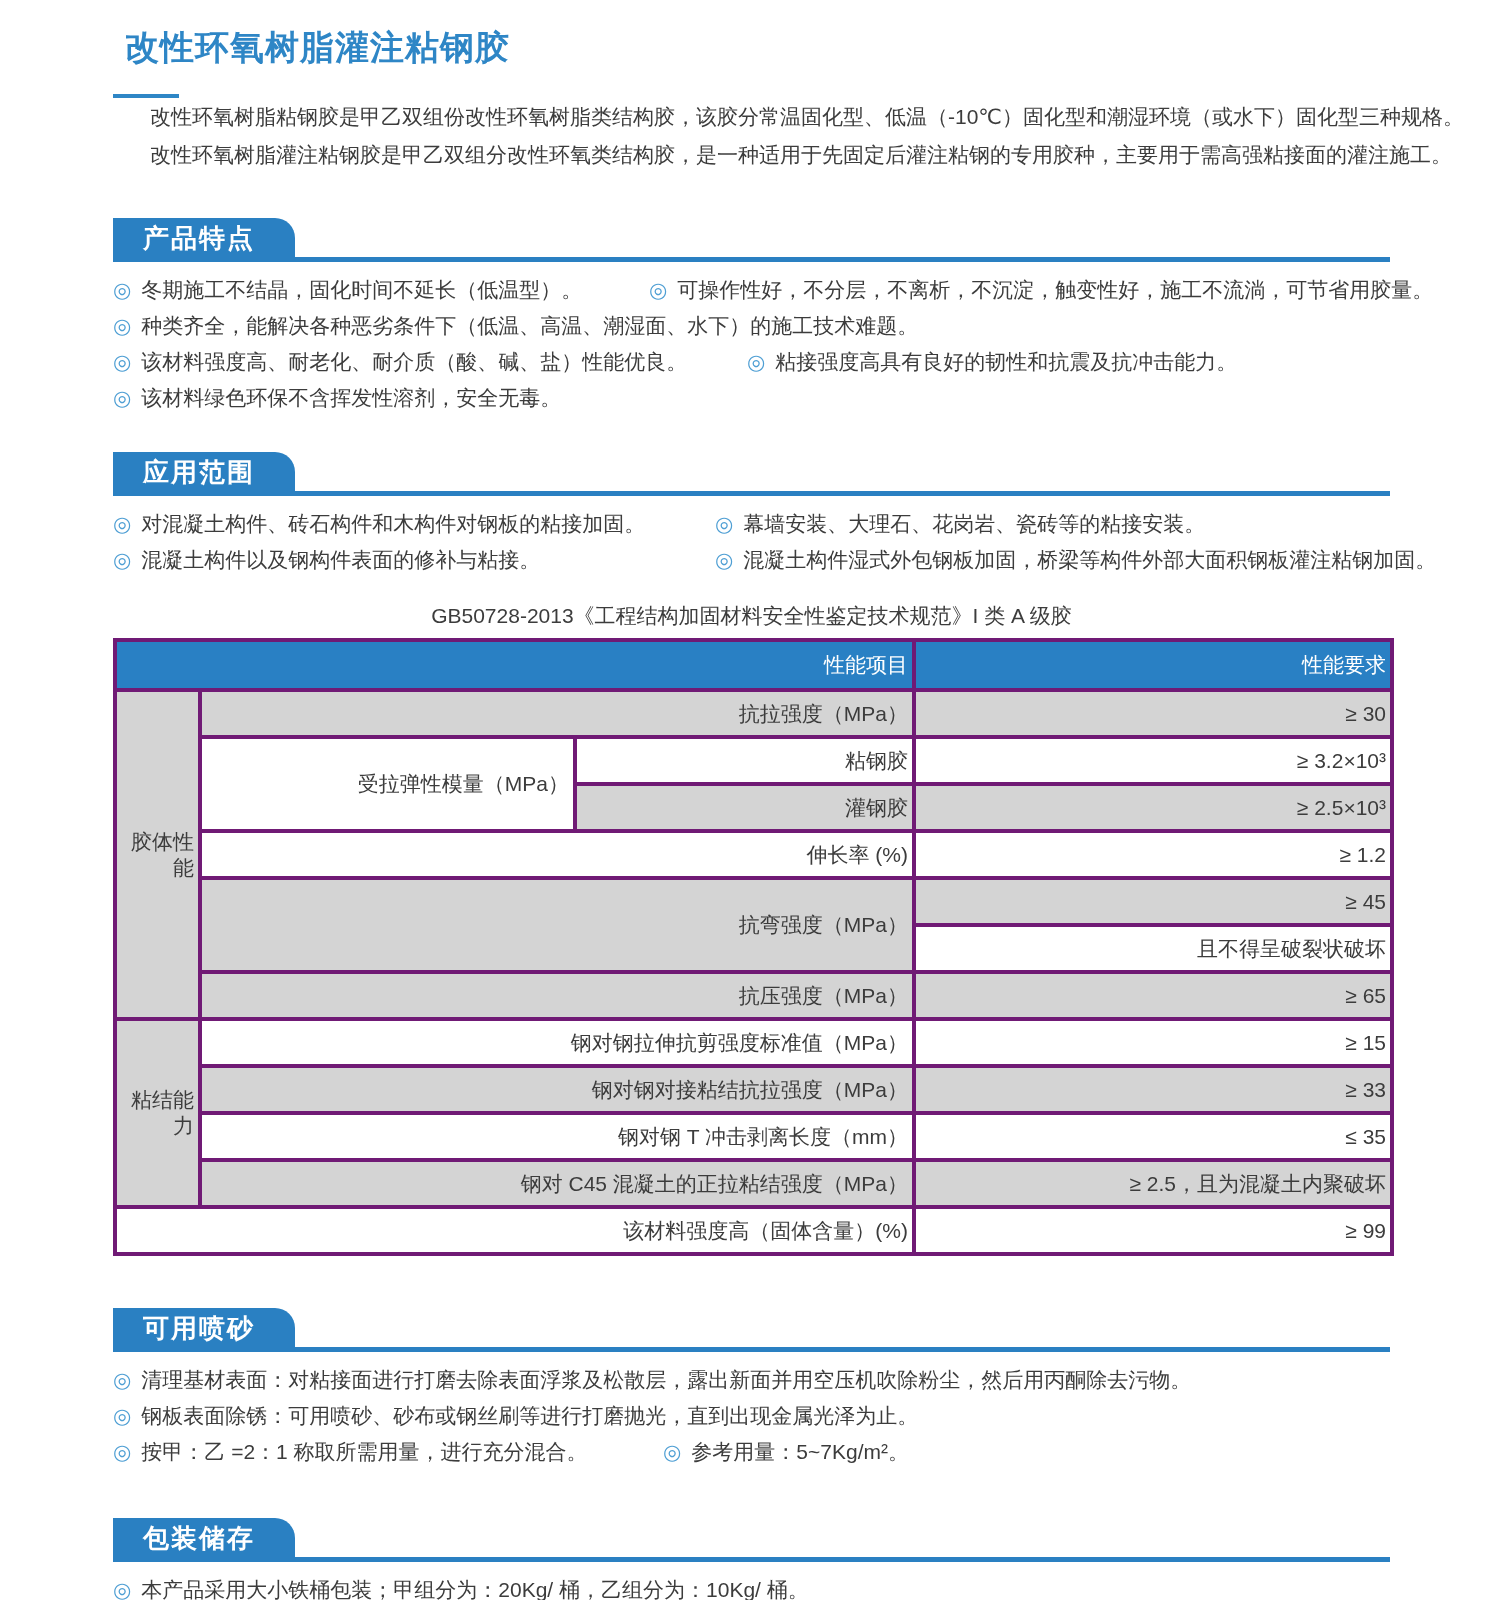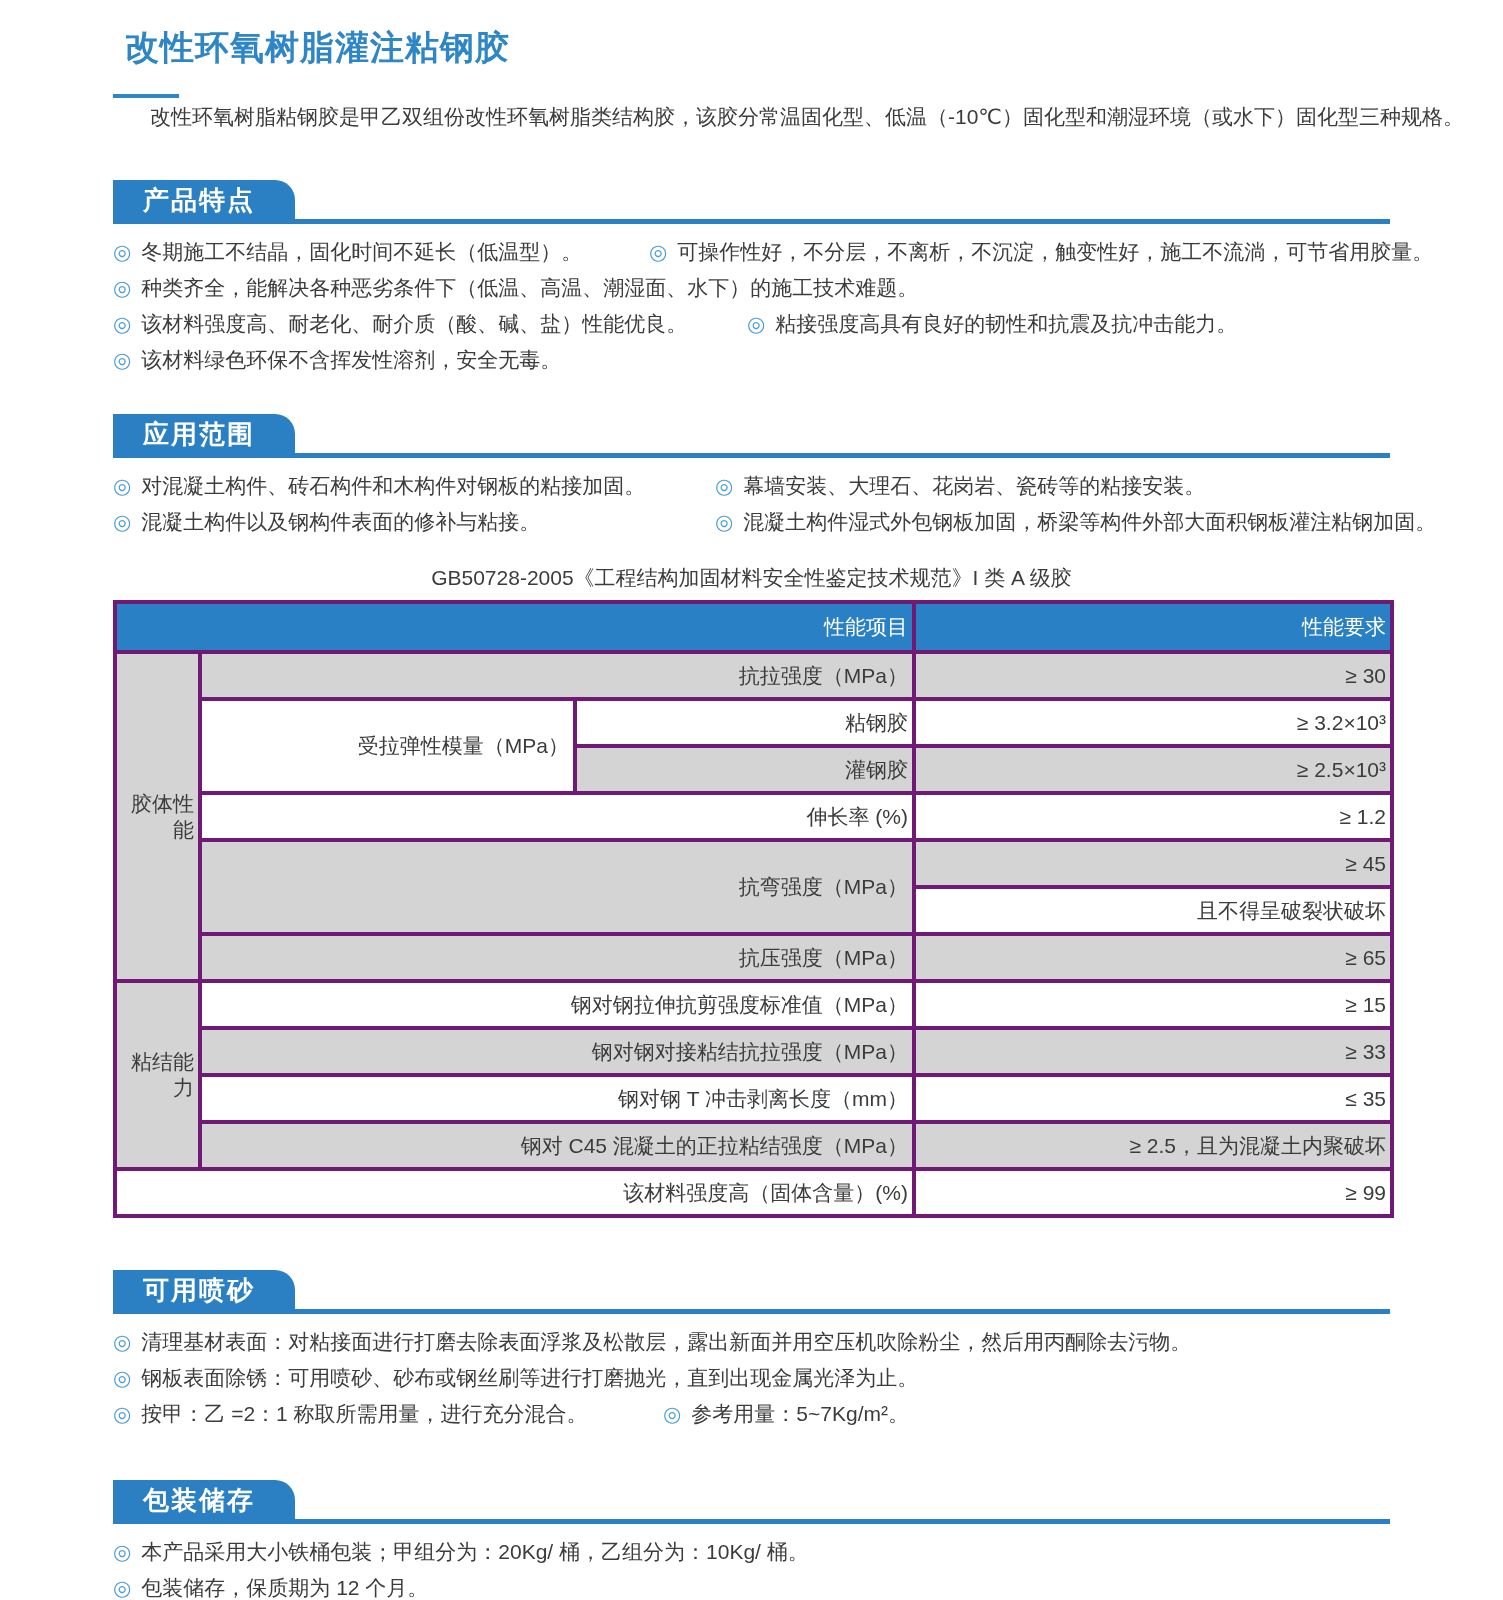--- a/index.html
+++ b/index.html
@@ -67,20 +67,21 @@
 </head>
 <body>
 
 <div class="content">
 
   <h1 class="page-title">改性环氧树脂灌注粘钢胶</h1>
   <div class="title-rule"></div>
 
   <div class="intro">
     <p>改性环氧树脂粘钢胶是甲乙双组份改性环氧树脂类结构胶，该胶分常温固化型、低温（-10℃）固化型和潮湿环境（或水下）固化型三种规格。</p>
+    <p>改性环氧树脂灌注粘钢胶是甲乙双组分改性环氧类结构胶，是一种适用于先固定后灌注粘钢的专用胶种，主要用于需高强粘接面的灌注施工。</p>
   </div>
 
   <section class="sec-features">
     <div class="sec-head">
       <div class="sec-rule"></div>
       <div class="sec-tab">
         <span>产品特点</span>
       </div>
     </div>
     <div class="bullets">
@@ -144,21 +145,21 @@
         </div>
         <div class="b-item">
           <span class="bullet">◎</span>
           <span>混凝土构件湿式外包钢板加固，桥梁等构件外部大面积钢板灌注粘钢加固。</span>
         </div>
       </div>
     </div>
   </section>
 
   <section class="sec-perf">
-    <div class="tbl-caption">GB50728-2005《工程结构加固材料安全性鉴定技术规范》I 类 A 级胶</div>
+    <div class="tbl-caption">GB50728-2013《工程结构加固材料安全性鉴定技术规范》I 类 A 级胶</div>
     <table class="perf">
       <colgroup>
           <col style="width:85px">
           <col style="width:375px">
           <col style="width:339px">
           <col style="width:478px">
         </colgroup>
       <thead>
         <tr>
           <th colspan="3">性能项目</th>

